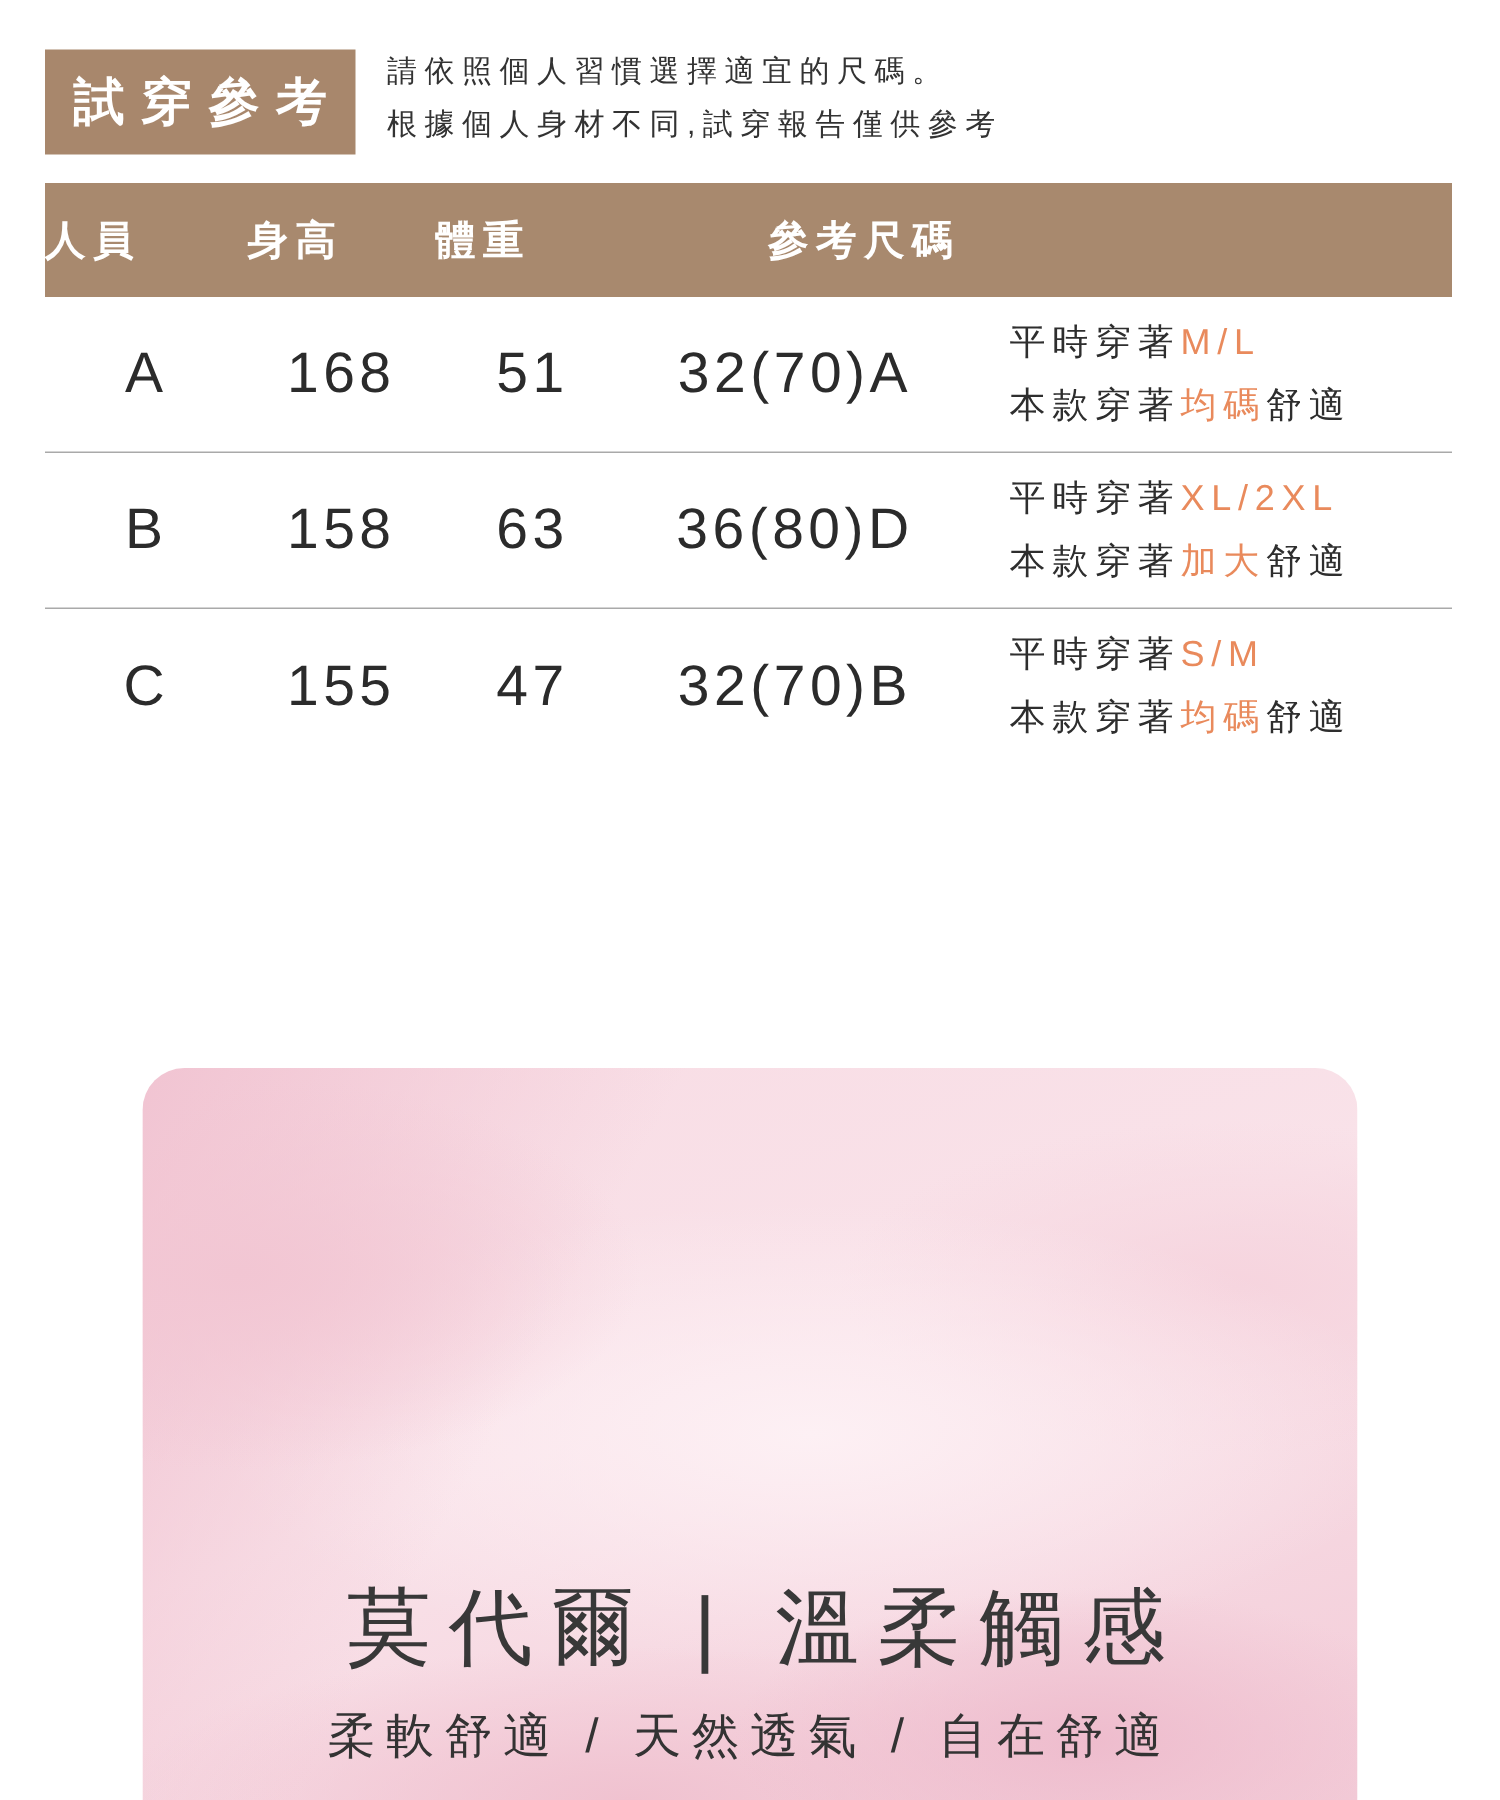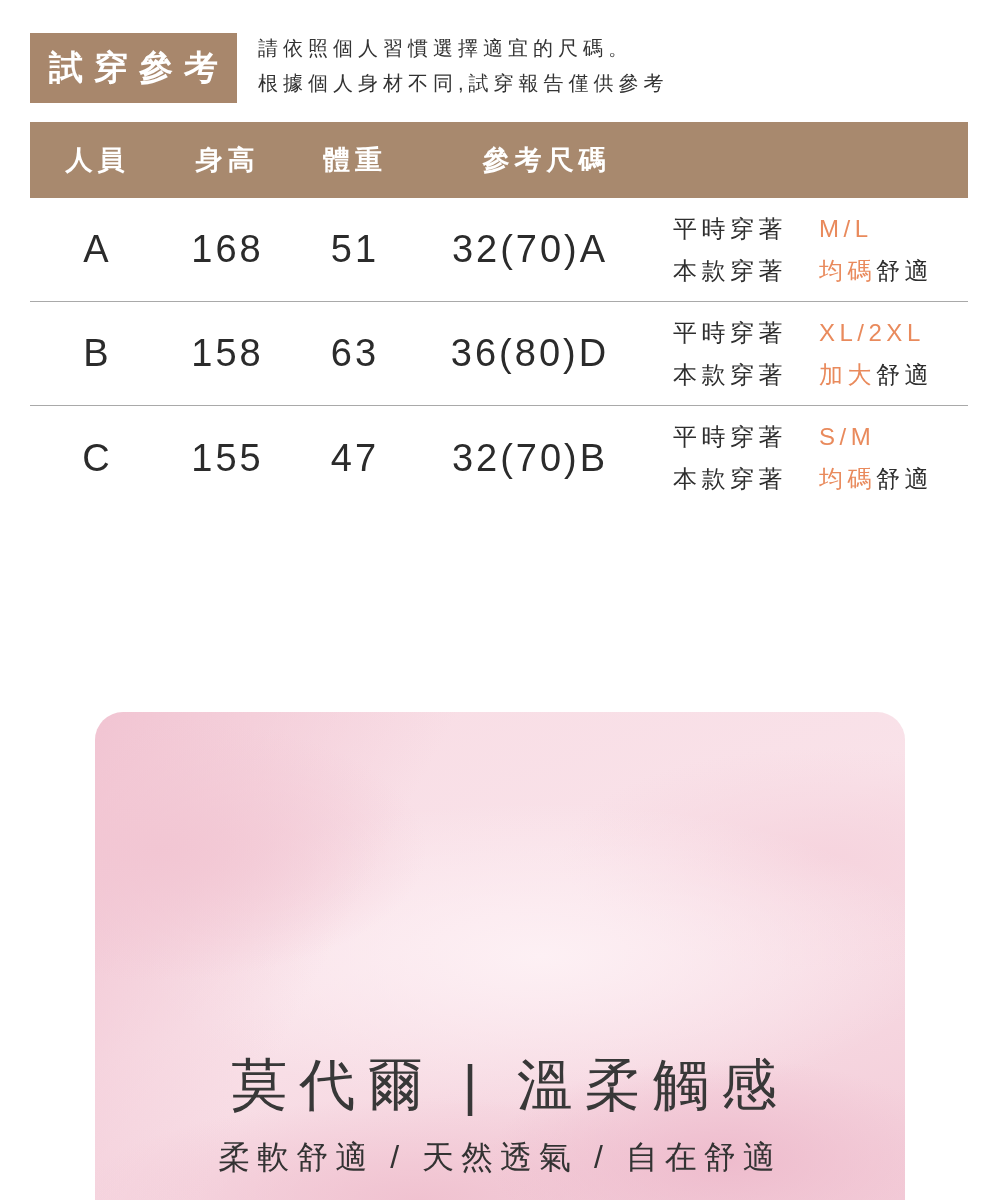--- a/index.html
+++ b/index.html
@@ -19,34 +19,34 @@
     font-size: 20px; letter-spacing: 5px; line-height: 35px; font-weight: 500;
   }
 
   
   .thead {
     position: absolute; left: 30px; top: 122px; width: 938px; height: 76px;
     background: #a8896e; color: #ffffff; font-size: 27px; font-weight: bold;
     letter-spacing: 5px; display: grid;
     grid-template-columns: 135px 125px 130px 220px 1fr; align-items: center;
   }
-  .thead .c { text-align: center; }
-  .thead .c.ref { text-align: center; padding-left: 33px; }
+  .thead .c { text-align: left; }
+  .thead .c.ref { text-align: right; padding-left: 33px; }
   .tbody { position: absolute; left: 30px; top: 198px; width: 938px; }
   .trow {
     display: grid; grid-template-columns: 135px 125px 130px 220px 1fr;
     align-items: center; height: 104px; color: #2b2b2b;
   }
   .trow.sep { border-bottom: 1px solid #a9a9a9; }
   .trow .c { text-align: center; font-size: 38px; letter-spacing: 3px; }
   .trow .c.ref {
     text-align: left; padding-left: 33px; font-size: 24px;
     line-height: 42px; letter-spacing: 4.5px; color: #2e2e2e;
   }
-  .hl { color: #e98a5c; margin-left: 32px; }
+  .hl { color: #e98a5c; }
 
   
   .fabric {
     position: absolute; left: 95px; top: 712px; width: 810px; height: 488px;
     border-radius: 28px 28px 0 0; overflow: hidden;
     background:
       radial-gradient(ellipse 42% 30% at 78% 92%, #eebccd 0%, rgba(238,188,205,0) 70%),
       radial-gradient(ellipse 55% 45% at 8% 28%, #f2c6d3 0%, rgba(242,198,211,0) 60%),
       linear-gradient(118deg, #f1c4d2 0%, rgba(241,196,210,0) 34%),
       radial-gradient(ellipse 70% 45% at 55% 50%, #fdf0f4 0%, rgba(253,240,244,0) 70%),

